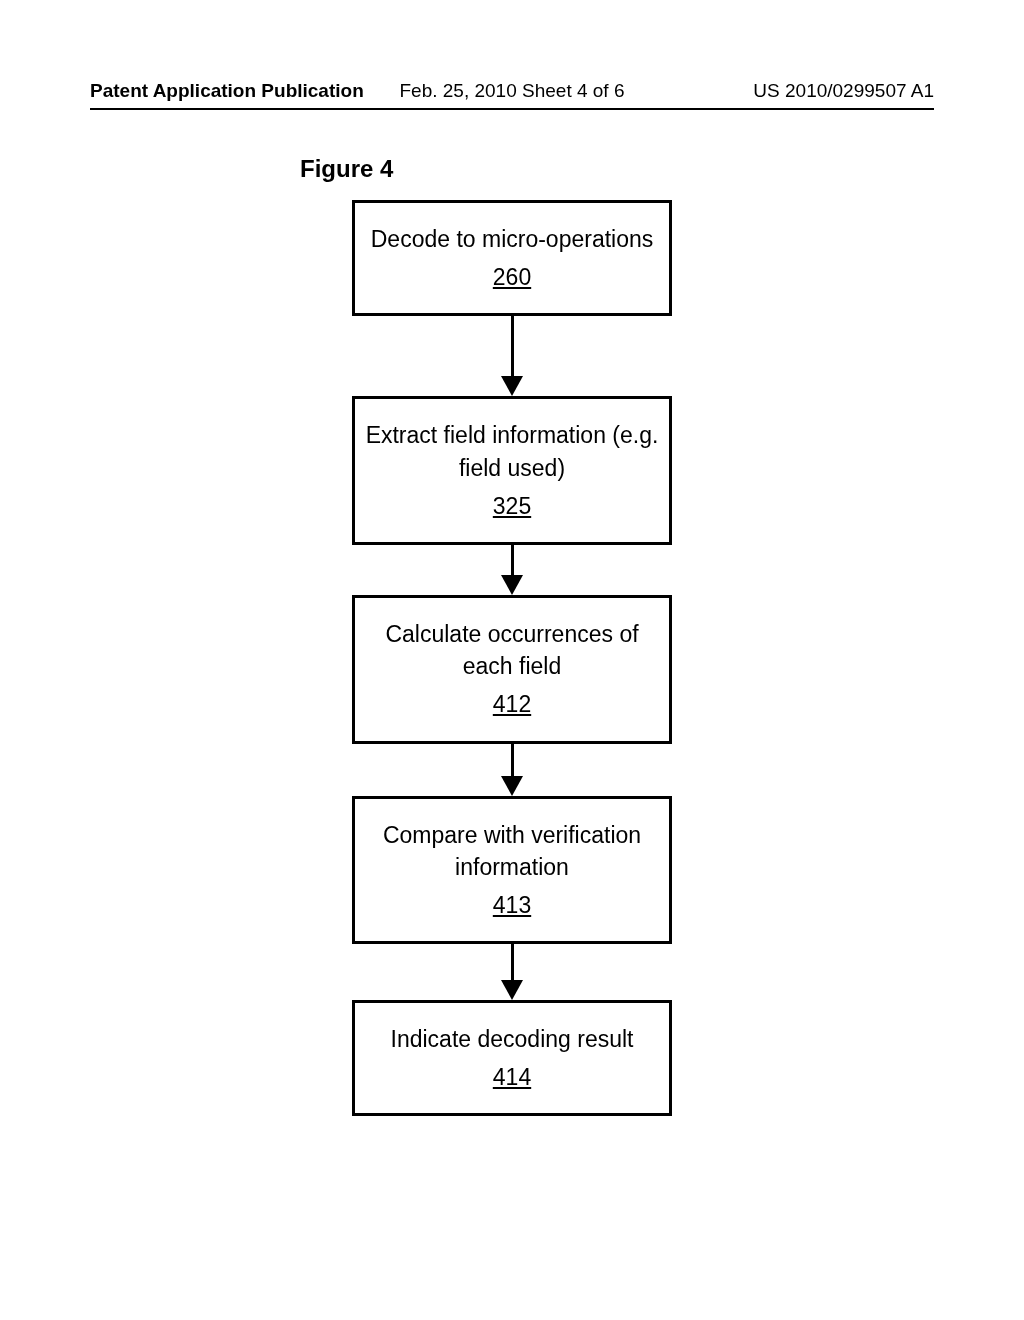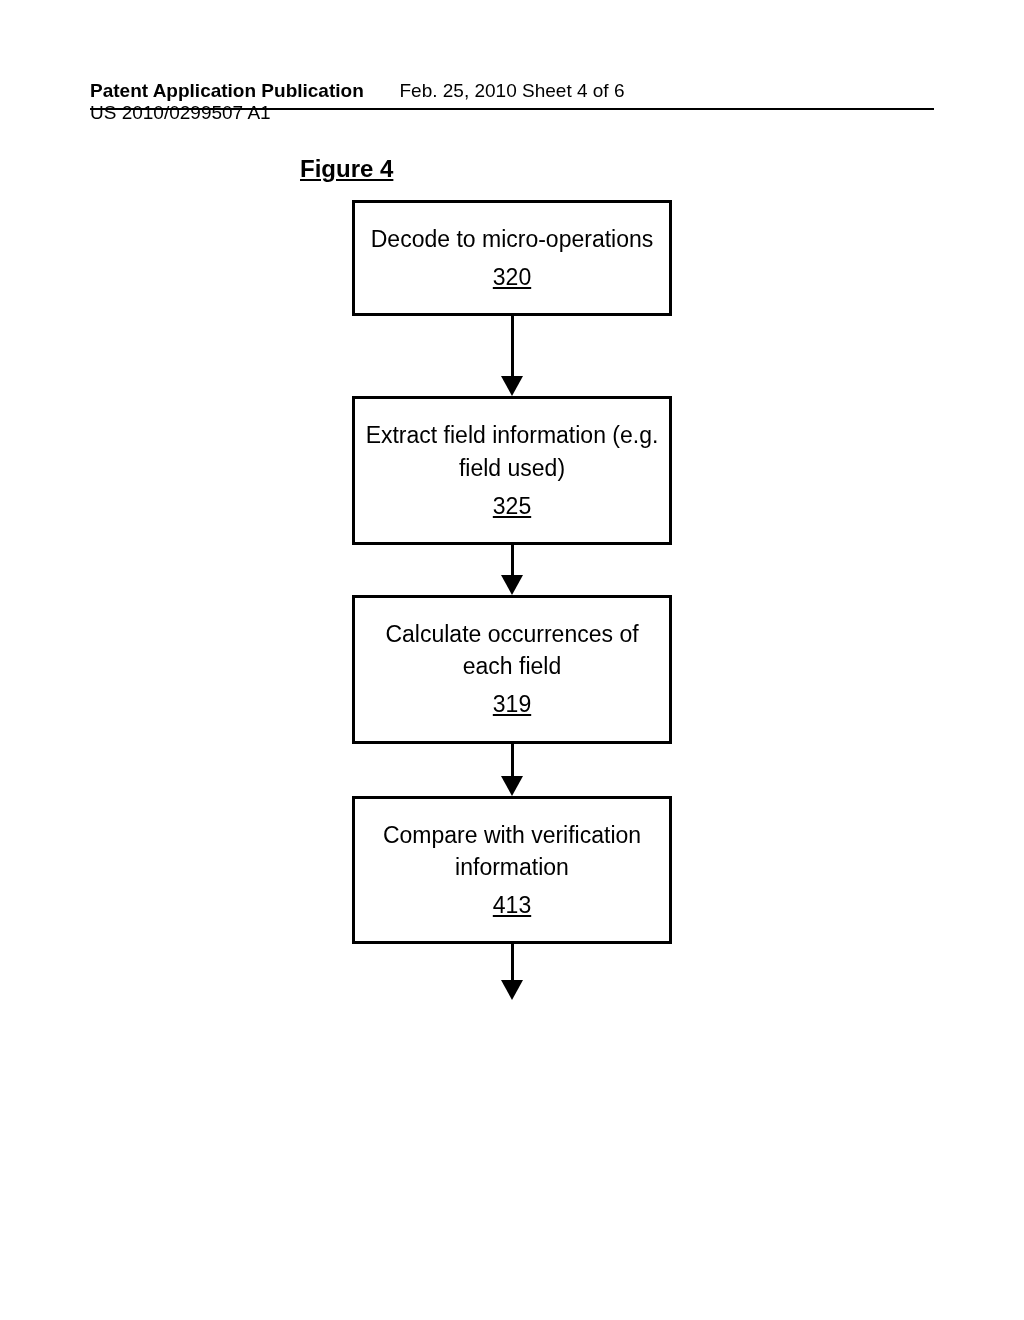--- a/index.html
+++ b/index.html
@@ -1,19 +1,18 @@
 <!DOCTYPE html>
 <html><head>
   <meta charset="utf-8">
   <style>
     * {
       margin: 0;
       padding: 0;
       box-sizing: border-box;
-      flex-direction: column;
     }
     body {
       width: 1024px;
       height: 1320px;
       background: #fff;
       font-family: Arial, Helvetica, sans-serif;
       position: relative;
     }
     .header {
       position: absolute;
@@ -43,21 +42,20 @@
       right: 90px;
       height: 2px;
       background: #000;
     }
     .figure-title {
       position: absolute;
       top: 155px;
       left: 300px;
       font-size: 24px;
       font-weight: bold;
-      text-decoration: underline;
     }
     .diagram {
       position: absolute;
       top: 200px;
       left: 0;
       width: 1024px;
       display: flex;
       flex-direction: column;
       align-items: center;
     }
@@ -100,52 +98,56 @@
   <span class="header-right">US 2010/0299507 A1</span>
 </div>
 <div class="header-divider"></div>
 
 <div class="figure-title">Figure 4</div>
 
 <div class="diagram">
 
   <div class="box">
     <span>Decode to micro-operations</span>
-    <span class="ref-num">320</span>
+    <span class="ref-num">260</span>
   </div>
 
   <div class="arrow">
     <div class="arrow-line" style="height:60px"></div>
     <div class="arrow-head"></div>
   </div>
 
   <div class="box">
     <span>Extract field information (e.g. field used)</span>
     <span class="ref-num">325</span>
   </div>
 
   <div class="arrow">
     <div class="arrow-line" style="height:30px"></div>
     <div class="arrow-head"></div>
   </div>
 
   <div class="box">
     <span>Calculate occurrences of each field</span>
-    <span class="ref-num">319</span>
+    <span class="ref-num">412</span>
   </div>
 
   <div class="arrow">
     <div class="arrow-line" style="height:32px"></div>
     <div class="arrow-head"></div>
   </div>
 
   <div class="box">
     <span>Compare with verification information</span>
     <span class="ref-num">413</span>
   </div>
 
   <div class="arrow">
     <div class="arrow-line" style="height:36px"></div>
     <div class="arrow-head"></div>
   </div>
 
+  <div class="box">
+    <span>Indicate decoding result</span>
+    <span class="ref-num">414</span>
+  </div>
 
 </div>
 
 </body></html>

